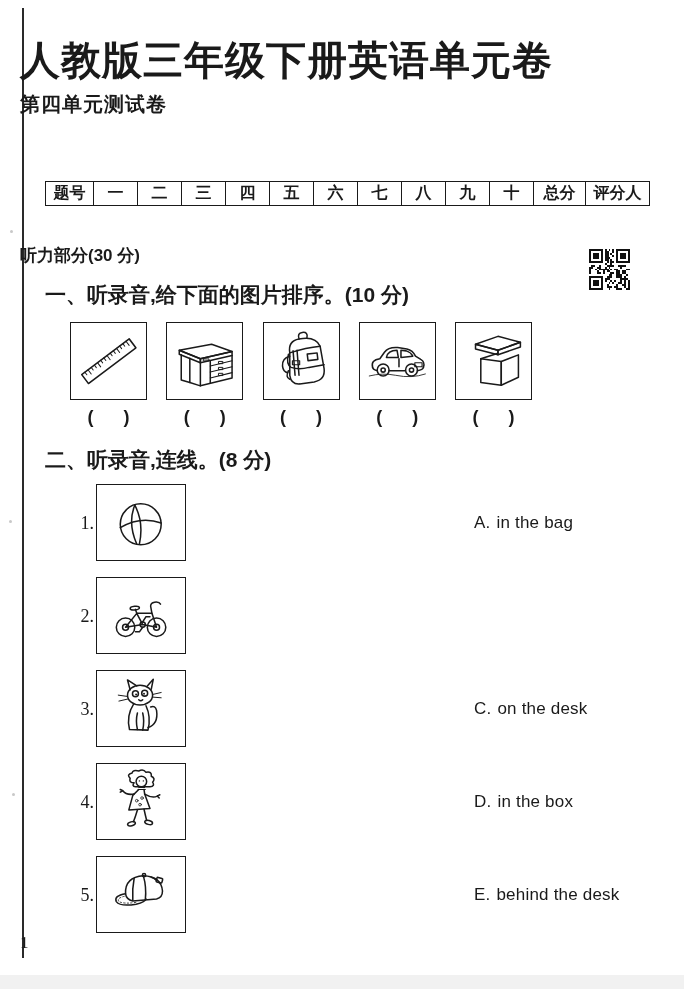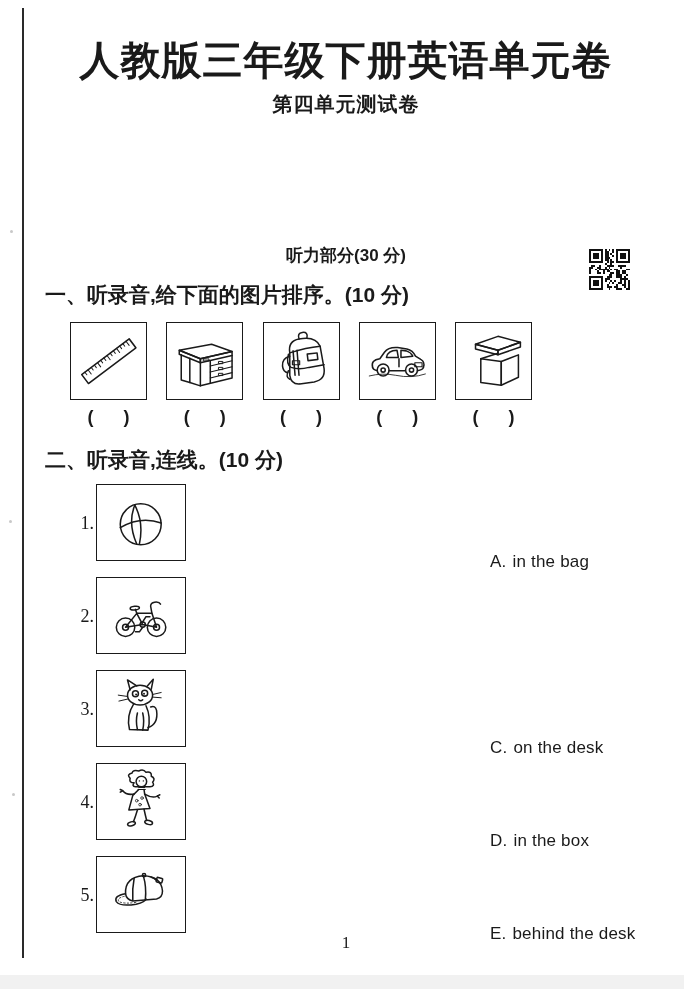--- a/index.html
+++ b/index.html
@@ -1,20 +1,20 @@
 <!DOCTYPE html>
 <html><head>
 <meta charset="utf-8">
 <style>
   * { margin:0; padding:0; box-sizing:border-box; }
   html,body { background:#e8e8e8; }
   body { width:684px; font-family:"Liberation Sans",sans-serif; color:#1a1a1a; }
   .sheet { position:relative; width:684px; height:989px; background:#ffffff; overflow:hidden; }
   .abs { position:absolute; }
-  .center { left:20px; right:12px; text-align:center; }
+  .center { left:20px; right:12px; }
   .serif { font-family:"Liberation Serif","DejaVu Serif",serif; }
 
   .margin-line { left:22px; top:8px; width:2px; height:950px; background:#2a2a2a; }
   .speck { width:3px; height:3px; background:#9a9a9a; border-radius:50%; opacity:.55; }
   .scan-band { left:0; right:0; bottom:0; height:14px; background:#f1f1f1; }
 
   .title    { top:33px;  font-size:40px; font-weight:700; letter-spacing:1px; }
   .subtitle { top:91px;  font-size:20px; font-weight:700; letter-spacing:1px; }
   .info     { top:134px; font-size:17px; font-weight:700; }
   .info .gap-mid { display:inline-block; width:34px; }
@@ -36,22 +36,22 @@
              display:flex; align-items:center; justify-content:center; }
   .pic-box svg { width:88%; height:88%; }
   .blank-strip { left:70px; top:407px; width:462px; display:flex; justify-content:space-between; }
   .blank { width:77px; text-align:center; font-size:18px; font-weight:700; }
   .blank .gap { display:inline-block; width:30px; }
 
   .match-row { left:0; width:684px; height:77px; }
   .match-row .num { position:absolute; left:72px; width:22px; top:50%; transform:translateY(-50%);
                     text-align:right; font-size:18px; }
   .match-row .pic-box { position:absolute; left:96px; top:0; width:90px; height:77px; }
-  .match-row .option { position:absolute; left:490px; top:50%; transform:translateY(-50%);
-                       font-size:17px; letter-spacing:.2px; white-space:nowrap;margin-top:39px; }
+  .match-row .option { position:absolute; left:474px; top:50%; transform:translateY(-50%);
+                       font-size:17px; letter-spacing:.2px; white-space:nowrap; }
   .match-row .option .opt-text { margin-left:6px; }
 
   .page-num { top:933px; font-size:17px; }
 </style>
 </head>
 <body>
 
 <div class="sheet">
 
   <div class="abs margin-line"></div>
@@ -59,20 +59,35 @@
   <div class="abs speck" style="left:9px;top:520px;"></div>
   <div class="abs speck" style="left:12px;top:793px;"></div>
   <div class="abs scan-band"></div>
 
   <h1 class="abs center title">人教版三年级下册英语单元卷</h1>
   <h2 class="abs center subtitle">第四单元测试卷</h2>
 
 
   <table class="score">
     <tbody>
+        <tr>
+      <td class="c-first">题号</td>
+      <td class="c-num">一</td>
+      <td class="c-num">二</td>
+      <td class="c-num">三</td>
+      <td class="c-num">四</td>
+      <td class="c-num">五</td>
+      <td class="c-num">六</td>
+      <td class="c-num">七</td>
+      <td class="c-num">八</td>
+      <td class="c-num">九</td>
+      <td class="c-num">十</td>
+      <td class="c-total">总分</td>
+      <td class="c-grader">评分人</td>
+    </tr>
   </tbody>
     </table>
 
   <div class="abs center sec-title">听力部分(30 分)</div>
   <div class="abs qr"><svg viewBox="0 0 42 42" width="41" height="41" shape-rendering="crispEdges">
         <g fill="#111">
           <rect x="16" y="0" width="2" height="2"></rect>
           <rect x="20" y="0" width="2" height="2"></rect>
           <rect x="24" y="0" width="2" height="2"></rect>
           <rect x="16" y="2" width="2" height="2"></rect>
@@ -374,21 +389,21 @@
   </div>
 
   <div class="abs blank-strip">
     <div class="blank"><span>(</span><span class="gap"></span><span>)</span></div>
     <div class="blank"><span>(</span><span class="gap"></span><span>)</span></div>
     <div class="blank"><span>(</span><span class="gap"></span><span>)</span></div>
     <div class="blank"><span>(</span><span class="gap"></span><span>)</span></div>
     <div class="blank"><span>(</span><span class="gap"></span><span>)</span></div>
   </div>
 
-  <div class="abs part-head p2">二、听录音,连线。(10 分)</div>
+  <div class="abs part-head p2">二、听录音,连线。(8 分)</div>
 
   <div class="abs match-row" style="top:484px">
     <span class="num serif">1.</span>
     <div class="pic-box">
       <span style="display: flex; width: 100%; height: 100%; align-items: center; justify-content: center;">
           <svg viewBox="0 0 100 100" fill="none" stroke="#1a1a1a" stroke-width="2.3" stroke-linecap="round" stroke-linejoin="round">
             <circle cx="50" cy="52" r="31"></circle>
             <path d="M41 23 Q30 50 44 82"></path>
             <path d="M41 23 Q55 49 48 82"></path>
             <path d="M19 57 Q50 39 81 50"></path>

